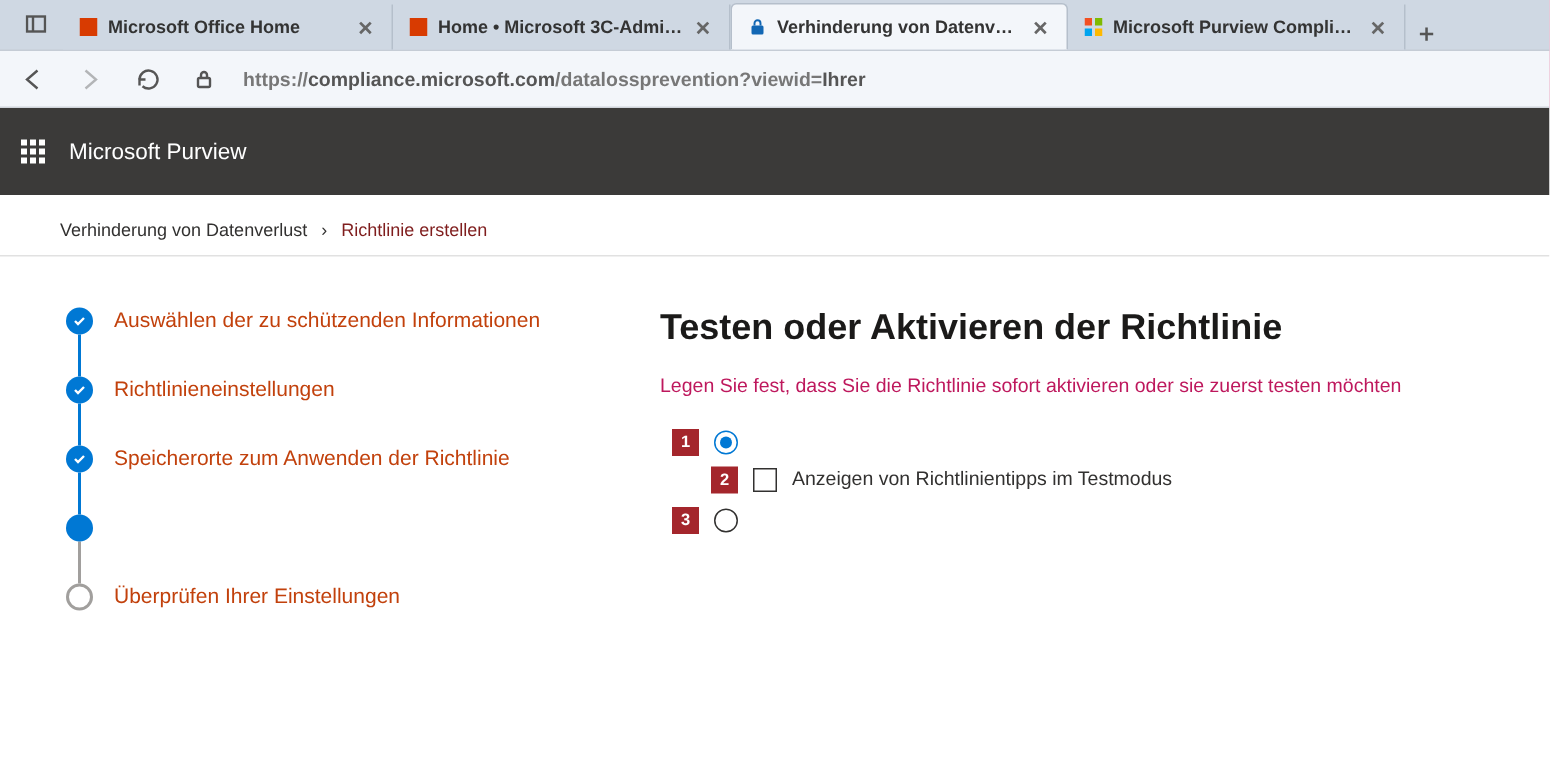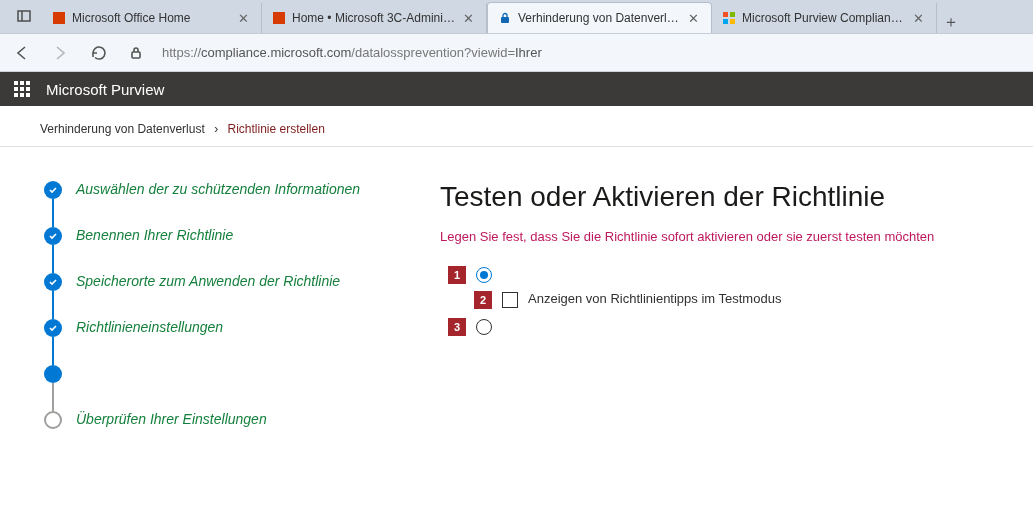--- a/index.html
+++ b/index.html
@@ -1,61 +1,61 @@
 <!DOCTYPE html>
 <html><head>
 <meta charset="utf-8">
 <style>
   * { box-sizing: border-box; margin: 0; padding: 0; }
   body { font-family: "Segoe UI", Arial, sans-serif; background: #fff; width: 1033px; height: 512px; overflow: hidden; }
 
   
-  .chrome { background: #be185d; }
+  .chrome { background: #be185d; font-weight: bold; }
   .tab-row { display: flex; height: 34px; align-items: flex-end; padding-left: 6px; gap: 0; border-bottom: 1px solid #c5ccd5; background:#cfd8e3;}
   .tab-lead { width: 36px; height: 34px; display:flex; align-items:center; justify-content:center;}
   .tab { display:flex; align-items:center; gap:6px; height:30px; padding:0 10px; font-size:12px; color:#333; border-right:1px solid #b5bfcb; min-width: 220px; max-width:225px; position:relative; background:#cfd8e3;}
   .tab.active { background:#f3f6fa; border-top-left-radius:4px; border-top-right-radius:4px; border:1px solid #b5bfcb; border-bottom:none; height:31px;}
   .tab .favicon { width:14px; height:14px; display:flex; align-items:center; justify-content:center;}
   .tab .title { white-space:nowrap; overflow:hidden; text-overflow:ellipsis; flex:1;}
   .tab .close { color:#666; font-size:13px; padding:0 2px;}
   .new-tab { width:28px; display:flex; align-items:center; justify-content:center; color:#555; font-size:16px;}
 
   .addr-row { display:flex; align-items:center; height:38px; padding:0 10px; gap:14px; background:#f3f6fa; border-bottom:1px solid #d0d4da;}
   .nav-btn { width:24px; height:24px; display:flex; align-items:center; justify-content:center; color:#555;}
   .lock { color:#777; }
   .url { font-size:13px; color:#777; }
   .url .seg { color:#555;}
 
   
-  .pv-header { background:#3b3a39; color:#fff; height:34px; display:flex; align-items:center; padding:0 14px; gap:16px;}
+  .pv-header { background:#3b3a39; color:#fff; height:58px; display:flex; align-items:center; padding:0 14px; gap:16px;}
   .waffle { display:grid; grid-template-columns:repeat(3,4px); grid-template-rows:repeat(3,4px); gap:2px;}
   .waffle span { background:#fff; width:4px; height:4px;}
   .pv-title { font-size:15px; font-weight:400;}
 
   
   .crumb { padding:16px 0 10px 40px; font-size:12px; color:#323130; border-bottom:1px solid #e1e1e1;}
   .crumb .c1 { color:#323130;}
   .crumb .sep { margin:0 6px; color:#323130;}
   .crumb .c2 { color:#7f1d1d;}
 
   
   .layout { display:flex; }
   .wizard { width:440px; padding:34px 20px 20px 44px;}
   .step { display:flex; align-items:flex-start; gap:14px; position:relative; min-height:46px;}
   .bullet { width:18px; height:18px; border-radius:50%; display:flex; align-items:center; justify-content:center; font-size:11px; position:relative; z-index:2; flex-shrink:0;}
   .bullet.done { background:#0078d4; color:#fff;}
   .bullet.current { background:#0078d4; color:#fff;}
   .bullet.future { background:#fff; border:2px solid #a19f9d;}
-  .step .label { font-size:14px; color:#15803d; padding-top:0;font-style:italic;}
+  .step .label { font-size:14px; color:#c2410c; padding-top:0;}
   .step .connector { position:absolute; left:8px; top:18px; bottom:-0px; width:2px; background:#0078d4; z-index:1;}
   .step.lastdone .connector { background:#a19f9d;}
 
   
   .pane { flex:1; padding:34px 20px 20px 0;}
-  .pane h1 { font-size:28px; font-weight:400; color:#1b1a19; margin-bottom:16px;}
+  .pane h1 { font-size:24px; font-weight:700; color:#1b1a19; margin-bottom:16px;}
   .pane .sub { font-size:13px; color:#be185d; margin-bottom:22px;}
   .opt { display:flex; align-items:flex-start; gap:10px; margin-bottom:6px; position:relative;}
   .num-badge { position:absolute; left:-28px; top:0; width:18px; height:18px; background:#a4262c; color:#fff; font-size:11px; font-weight:600; display:flex; align-items:center; justify-content:center;}
   .radio { width:16px; height:16px; border:1px solid #323130; border-radius:50%; display:flex; align-items:center; justify-content:center; margin-top:1px; flex-shrink:0;}
   .radio.sel { border-color:#0078d4;}
   .radio.sel::after{ content:""; width:8px; height:8px; background:#0078d4; border-radius:50%;}
   .chk { width:16px; height:16px; border:1px solid #323130; margin-top:1px; flex-shrink:0;}
   .opt .textcol { }
   .opt .lab { font-size:13px; font-weight:600; color:#323130;}
   .opt .lab.norm { font-weight:400;}
@@ -187,39 +187,30 @@
       <div class="connector"></div>
       <div class="label">Auswählen der zu schützenden Informationen</div>
     </div>
     <div class="step">
       <div class="bullet done">
           <svg width="10" height="10">
             <path d="M2 5 L4 7 L8 3" stroke="#fff" stroke-width="1.6" fill="none"></path>
           </svg>
         </div>
       <div class="connector"></div>
-      <div class="label">Benennen Ihrer Richtlinie</div>
+      <div class="label">Richtlinieneinstellungen</div>
     </div>
     <div class="step">
       <div class="bullet done">
           <svg width="10" height="10">
             <path d="M2 5 L4 7 L8 3" stroke="#fff" stroke-width="1.6" fill="none"></path>
           </svg>
         </div>
       <div class="connector"></div>
       <div class="label">Speicherorte zum Anwenden der Richtlinie</div>
-    </div>
-    <div class="step">
-      <div class="bullet done">
-          <svg width="10" height="10">
-            <path d="M2 5 L4 7 L8 3" stroke="#fff" stroke-width="1.6" fill="none"></path>
-          </svg>
-        </div>
-      <div class="connector"></div>
-      <div class="label">Richtlinieneinstellungen</div>
     </div>
     <div class="step lastdone">
       <div class="bullet current"></div>
       <div class="connector"></div>
     </div>
     <div class="step nocon">
       <div class="bullet future"></div>
       <div class="label">Überprüfen Ihrer Einstellungen</div>
     </div>
   </div>

